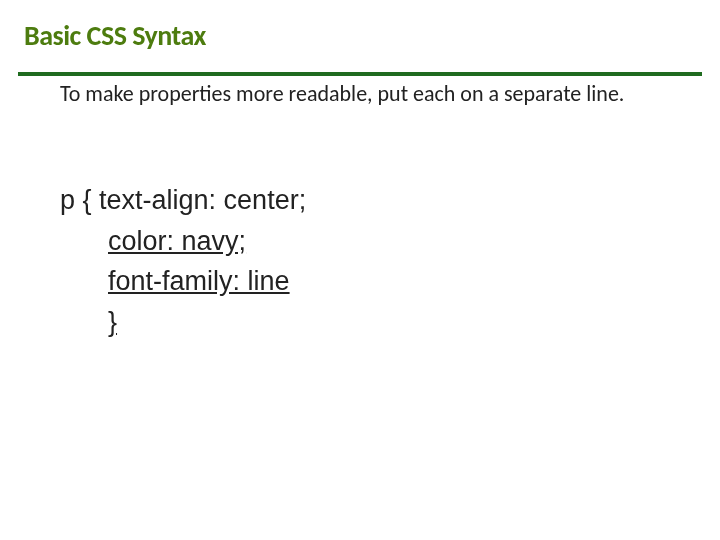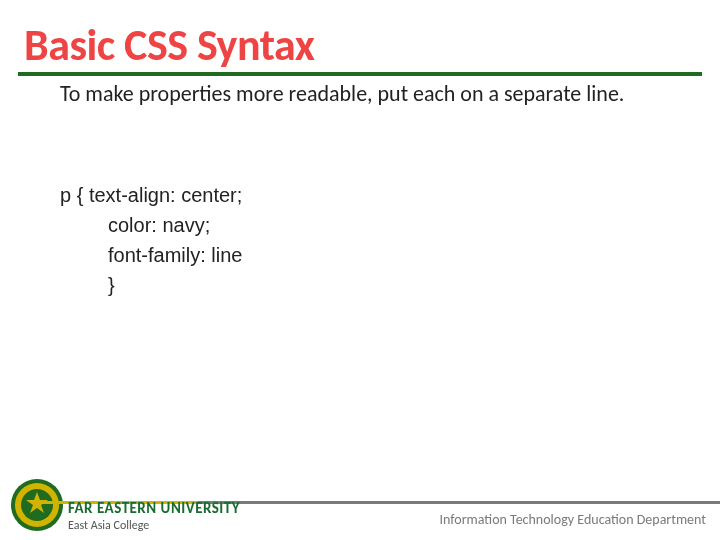--- a/index.html
+++ b/index.html
@@ -1,23 +1,23 @@
 <!DOCTYPE html>
 <html><head>
 <meta charset="utf-8">
 <style>
   * { margin: 0; padding: 0; box-sizing: border-box; }
   html, body { width: 720px; height: 540px; font-family: "Segoe UI", "Calibri", Arial, sans-serif; background: #fff; overflow: hidden; }
   .slide { position: relative; width: 720px; height: 540px; background: #fff; }
-  .title { position: absolute; top: 18px; left: 24px; font-size: 44px; font-weight: 700; color: #ef4444; letter-spacing: -0.5px; }
+  .title { position: absolute; top: 18px; left: 24px; font-size: 28px; font-weight: 700; color: #4d7c0f; letter-spacing: -0.5px; }
   .rule { position: absolute; top: 72px; left: 18px; width: 684px; height: 4px; background: #1f6b1f; }
   .body-text { position: absolute; top: 80px; left: 60px; width: 600px; font-size: 22px; color: #222; line-height: 1.25; }
-  .code-block { position: absolute; top: 180px; left: 60px; font-family: "Comic Sans MS", "Segoe UI", Arial, sans-serif; font-size: 20px; color: #222; line-height: 1.5; }
+  .code-block { position: absolute; top: 180px; left: 60px; font-family: "Comic Sans MS", "Segoe UI", Arial, sans-serif; font-size: 27px; color: #222; line-height: 1.5; }
   .code-line { white-space: pre; }
-  .code-indent { margin-left: 48px; }
+  .code-indent { margin-left: 48px; text-decoration: underline; }
   .footer { position: absolute; left: 0; right: 0; bottom: 0; height: 68px; }
   .footer-bar { position: absolute; left: 38px; right: 0; bottom: 36px; height: 3px; background: linear-gradient(to right, #d2b400 0 160px, #7a7a7a 160px 100%); }
   .footer-uni { position: absolute; left: 68px; bottom: 8px; }
   .footer-uni .name { color: #186c2f; font-weight: 700; font-size: 15px; letter-spacing: 0.5px; }
   .footer-uni .sub { color: #555; font-size: 12px; margin-top: 1px; }
   .footer-dept { position: absolute; right: 14px; bottom: 12px; color: #7a7a7a; font-size: 14px; font-weight: 500; }
   .seal { position: absolute; left: 10px; bottom: 8px; width: 54px; height: 54px; }
   .seal svg { width: 54px; height: 54px; display: block; }
 </style>
 </head>
@@ -29,30 +29,14 @@
 
   <p class="body-text">To make properties more readable, put each on a separate line.</p>
 
   <div class="code-block">
     <div class="code-line">p { text-align: center;</div>
     <div class="code-line code-indent">color: navy;</div>
     <div class="code-line code-indent">font-family: line</div>
     <div class="code-line code-indent">}</div>
   </div>
 
-  <div class="footer">
-    <div class="seal">
-      <svg viewBox="0 0 54 54">
-        <circle cx="27" cy="27" r="26" fill="#1f6b1f"></circle>
-        <circle cx="27" cy="27" r="22" fill="#d2b400"></circle>
-        <circle cx="27" cy="27" r="16" fill="#1f6b1f"></circle>
-        <path d="M27 14 L30 22 L38 22 L31 27 L34 35 L27 30 L20 35 L23 27 L16 22 L24 22 Z" fill="#d2b400"></path>
-      </svg>
-    </div>
-    <div class="footer-bar"></div>
-    <div class="footer-uni">
-      <div class="name">FAR EASTERN UNIVERSITY</div>
-      <div class="sub">East Asia College</div>
-    </div>
-    <div class="footer-dept">Information Technology Education Department</div>
-  </div>
 
 </div>
 
 </body></html>

